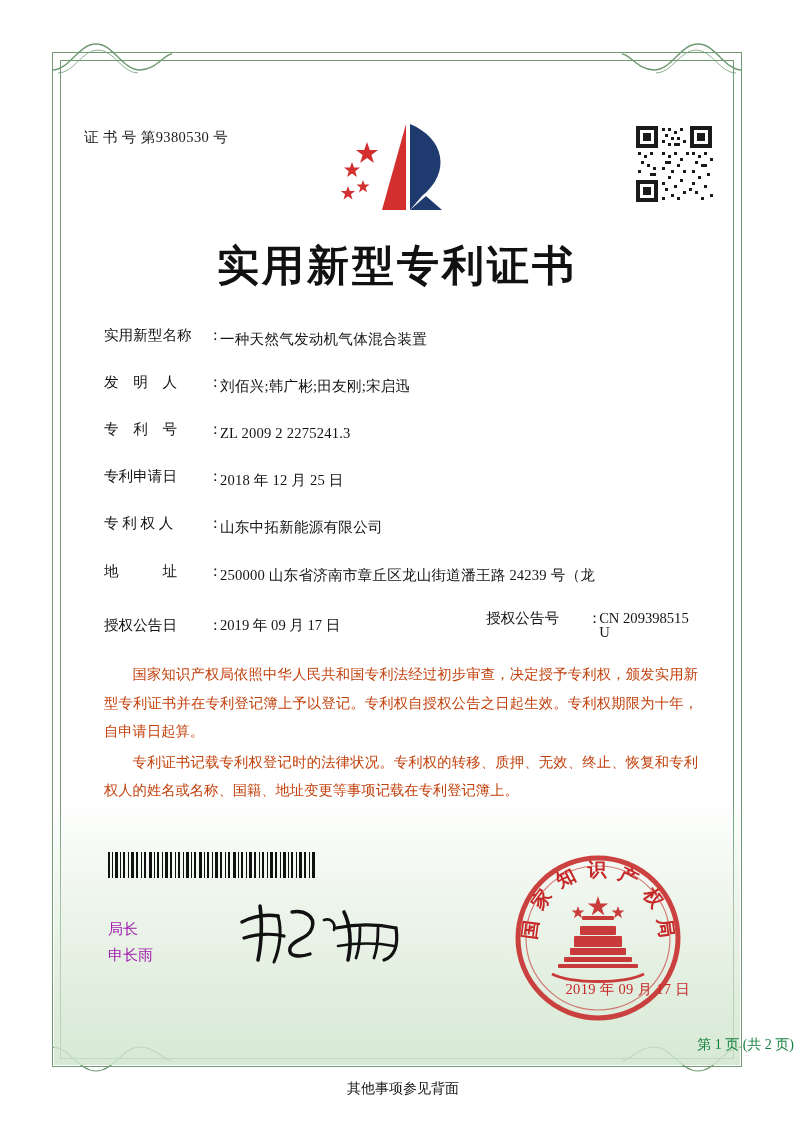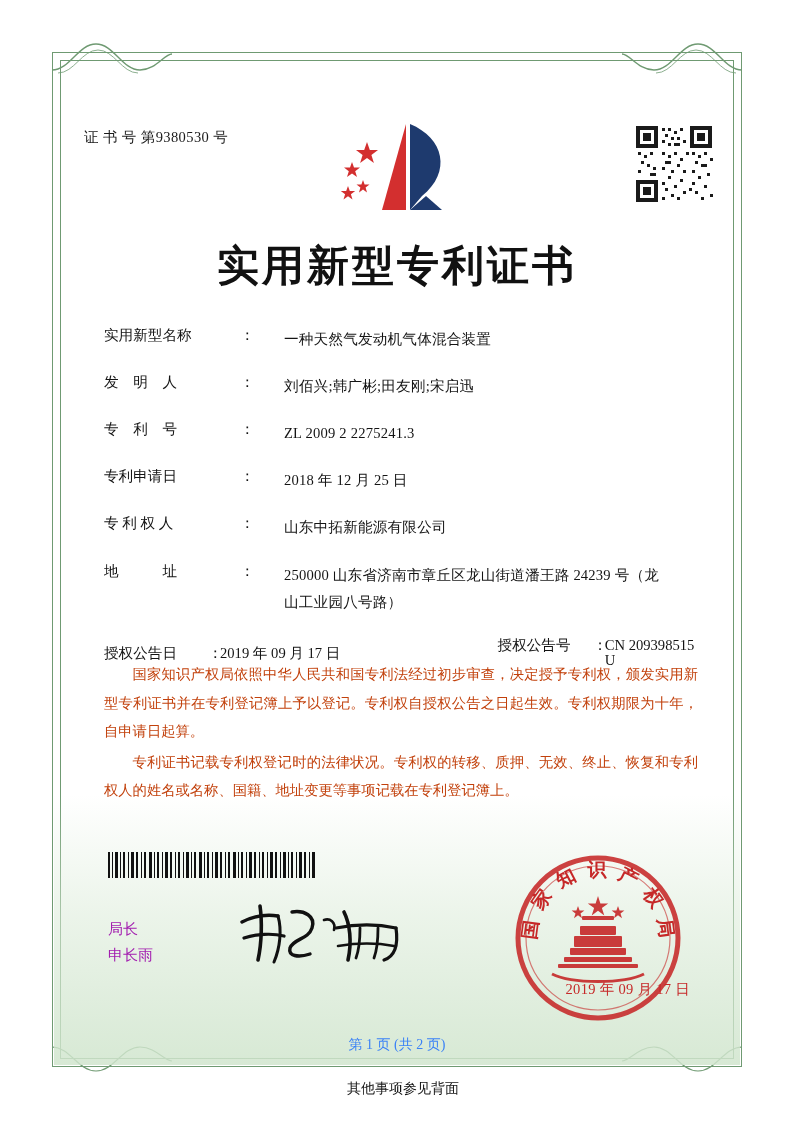--- a/index.html
+++ b/index.html
@@ -108,21 +108,20 @@
     right: 96px;
     top: 328px;
     font-size: 14.6px;
     color: #141414;
     line-height: 1;
   }
   .field-row {
     display: flex;
     align-items: flex-start;
     margin-bottom: 24.5px;
-    gap: 32px;
   }
   .field-label {
     flex: 0 0 auto;
     width: 104px;
     white-space: nowrap;
     letter-spacing: 0px;
   }
   .field-colon {
     flex: 0 0 auto;
     width: 12px;
@@ -208,23 +207,23 @@
     letter-spacing: 0.3px;
     white-space: nowrap;
   }
 
   
   .page-number {
     position: absolute;
     left: 0;
     right: 0;
     top: 1036px;
-    text-align: center;
+    text-align: right;
     font-size: 14px;
-    color: #3b82f6;
+    color: #15803d;
   }
   .back-note {
     position: absolute;
     left: 12px;
     right: 0;
     top: 1080px;
     text-align: center;
     font-size: 14px;
     color: #141414;
   }
@@ -384,21 +383,20 @@
       <div class="field-label">专 利 权 人</div>
       <div class="field-colon">：</div>
       <div class="field-value">山东中拓新能源有限公司</div>
     </div>
 
     <div class="field-row">
       <div class="field-label">地　　　址</div>
       <div class="field-colon">：</div>
       <div class="field-value">
         <span>250000  山东省济南市章丘区龙山街道潘王路 24239 号（龙</span>
-        <span class="wrap2">山工业园八号路）</span>
       </div>
     </div>
 
     <div class="field-row row-two">
       <div class="part-a">
         <div class="field-label">授权公告日</div>
         <div class="field-colon">：</div>
         <div>2019 年 09 月 17 日</div>
       </div>
       <div class="part-b">

